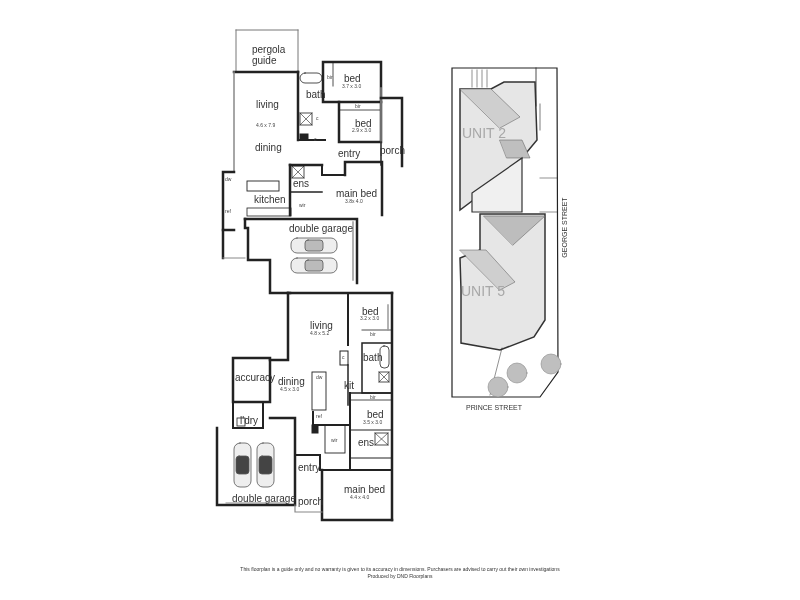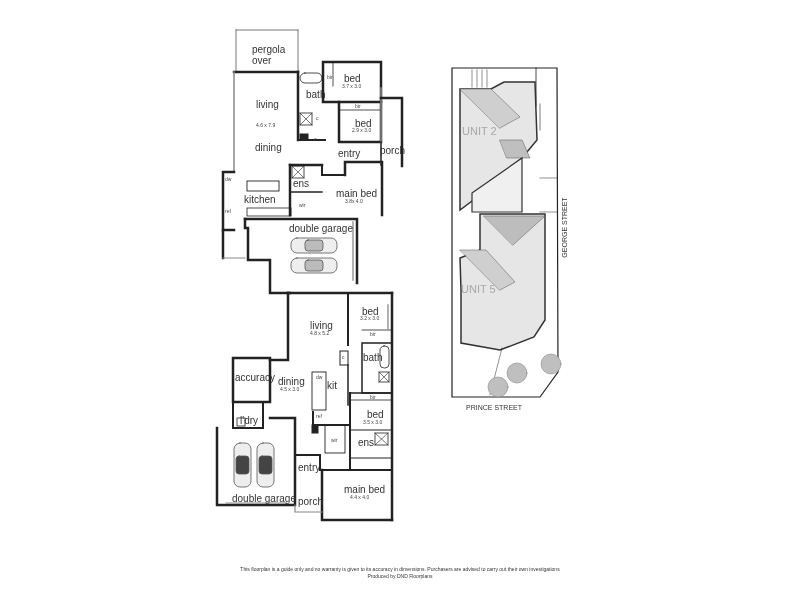--- a/index.html
+++ b/index.html
@@ -2,21 +2,21 @@
 <html><head>
 <meta charset="utf-8">
 <style>
   html, body { margin:0; padding:0; background:#ffffff; }
   body { width:800px; height:600px; position:relative; overflow:hidden; font-family:"Liberation Sans", sans-serif; color:#333; }
   #plan { position:absolute; left:0; top:0; }
   .lbl { position:absolute; font-family:"Liberation Sans", sans-serif; color:#333; white-space:nowrap; }
   .room { font-size:10px; }
   .dim { font-size:5px; color:#444; }
   .tiny { font-size:5px; color:#444; }
-  .unit { font-size:11px; color:#a8a8a8; }
+  .unit { font-size:14px; color:#a8a8a8; }
   .street { font-size:7px; color:#333; }
   .footer { position:absolute; left:0; width:800px; text-align:center; font-size:5px; color:#333; }
 </style>
 </head>
 <body>
 
 <svg id="plan" width="800" height="600" viewBox="0 0 800 600" xmlns="http://www.w3.org/2000/svg">
   <g stroke="#222" fill="none" stroke-linecap="square">
 
     <g>
@@ -150,25 +150,25 @@
 
     <g fill="#bfbfbf" stroke="#888" stroke-width="0.6">
       <circle cx="498" cy="387" r="10"></circle>
       <circle cx="517" cy="373" r="10"></circle>
       <circle cx="551" cy="364" r="10"></circle>
     </g>
   </g>
 </svg>
 
 <div class="lbl room" style="left:252px;top:44px;">pergola</div>
-<div class="lbl room" style="left:252px;top:55px;">over</div>
+<div class="lbl room" style="left:252px;top:55px;">guide</div>
 <div class="lbl room" style="left:256px;top:99px;">living</div>
 <div class="lbl dim" style="left:256px;top:122px;">4.6 x 7.9</div>
 <div class="lbl room" style="left:255px;top:142px;">dining</div>
-<div class="lbl room" style="left:244px;top:194px;">kitchen</div>
+<div class="lbl room" style="left:254px;top:194px;">kitchen</div>
 <div class="lbl room" style="left:306px;top:89px;">bath</div>
 <div class="lbl room" style="left:344px;top:73px;">bed</div>
 <div class="lbl dim" style="left:342px;top:83px;">3.7 x 3.0</div>
 <div class="lbl room" style="left:355px;top:118px;">bed</div>
 <div class="lbl dim" style="left:352px;top:127px;">2.9 x 3.0</div>
 <div class="lbl room" style="left:338px;top:148px;">entry</div>
 <div class="lbl room" style="left:380px;top:145px;">porch</div>
 <div class="lbl room" style="left:293px;top:178px;">ens</div>
 <div class="lbl room" style="left:336px;top:188px;">main bed</div>
 <div class="lbl dim" style="left:345px;top:198px;">3.8x 4.0</div>
@@ -179,21 +179,21 @@
 <div class="lbl tiny" style="left:225px;top:208px;">ref</div>
 <div class="lbl tiny" style="left:299px;top:202px;">wir</div>
 <div class="lbl tiny" style="left:316px;top:115px;">c</div>
 <div class="lbl tiny" style="left:314px;top:136px;">c</div>
 
 <div class="lbl room" style="left:310px;top:320px;">living</div>
 <div class="lbl dim" style="left:310px;top:330px;">4.8 x 5.2</div>
 <div class="lbl room" style="left:362px;top:306px;">bed</div>
 <div class="lbl dim" style="left:360px;top:315px;">3.2 x 3.0</div>
 <div class="lbl room" style="left:363px;top:352px;">bath</div>
-<div class="lbl room" style="left:327px;top:380px;">kit</div>
+<div class="lbl room" style="left:344px;top:380px;">kit</div>
 <div class="lbl room" style="left:235px;top:372px;">accuracy</div>
 <div class="lbl room" style="left:278px;top:376px;">dining</div>
 <div class="lbl dim" style="left:280px;top:386px;">4.5 x 3.0</div>
 <div class="lbl room" style="left:240px;top:405px;margin-top:10px;">l'dry</div>
 <div class="lbl room" style="left:367px;top:409px;">bed</div>
 <div class="lbl dim" style="left:363px;top:419px;">3.5 x 3.0</div>
 <div class="lbl room" style="left:358px;top:437px;">ens</div>
 <div class="lbl room" style="left:298px;top:462px;">entry</div>
 <div class="lbl room" style="left:232px;top:493px;">double garage</div>
 <div class="lbl room" style="left:298px;top:496px;">porch</div>

